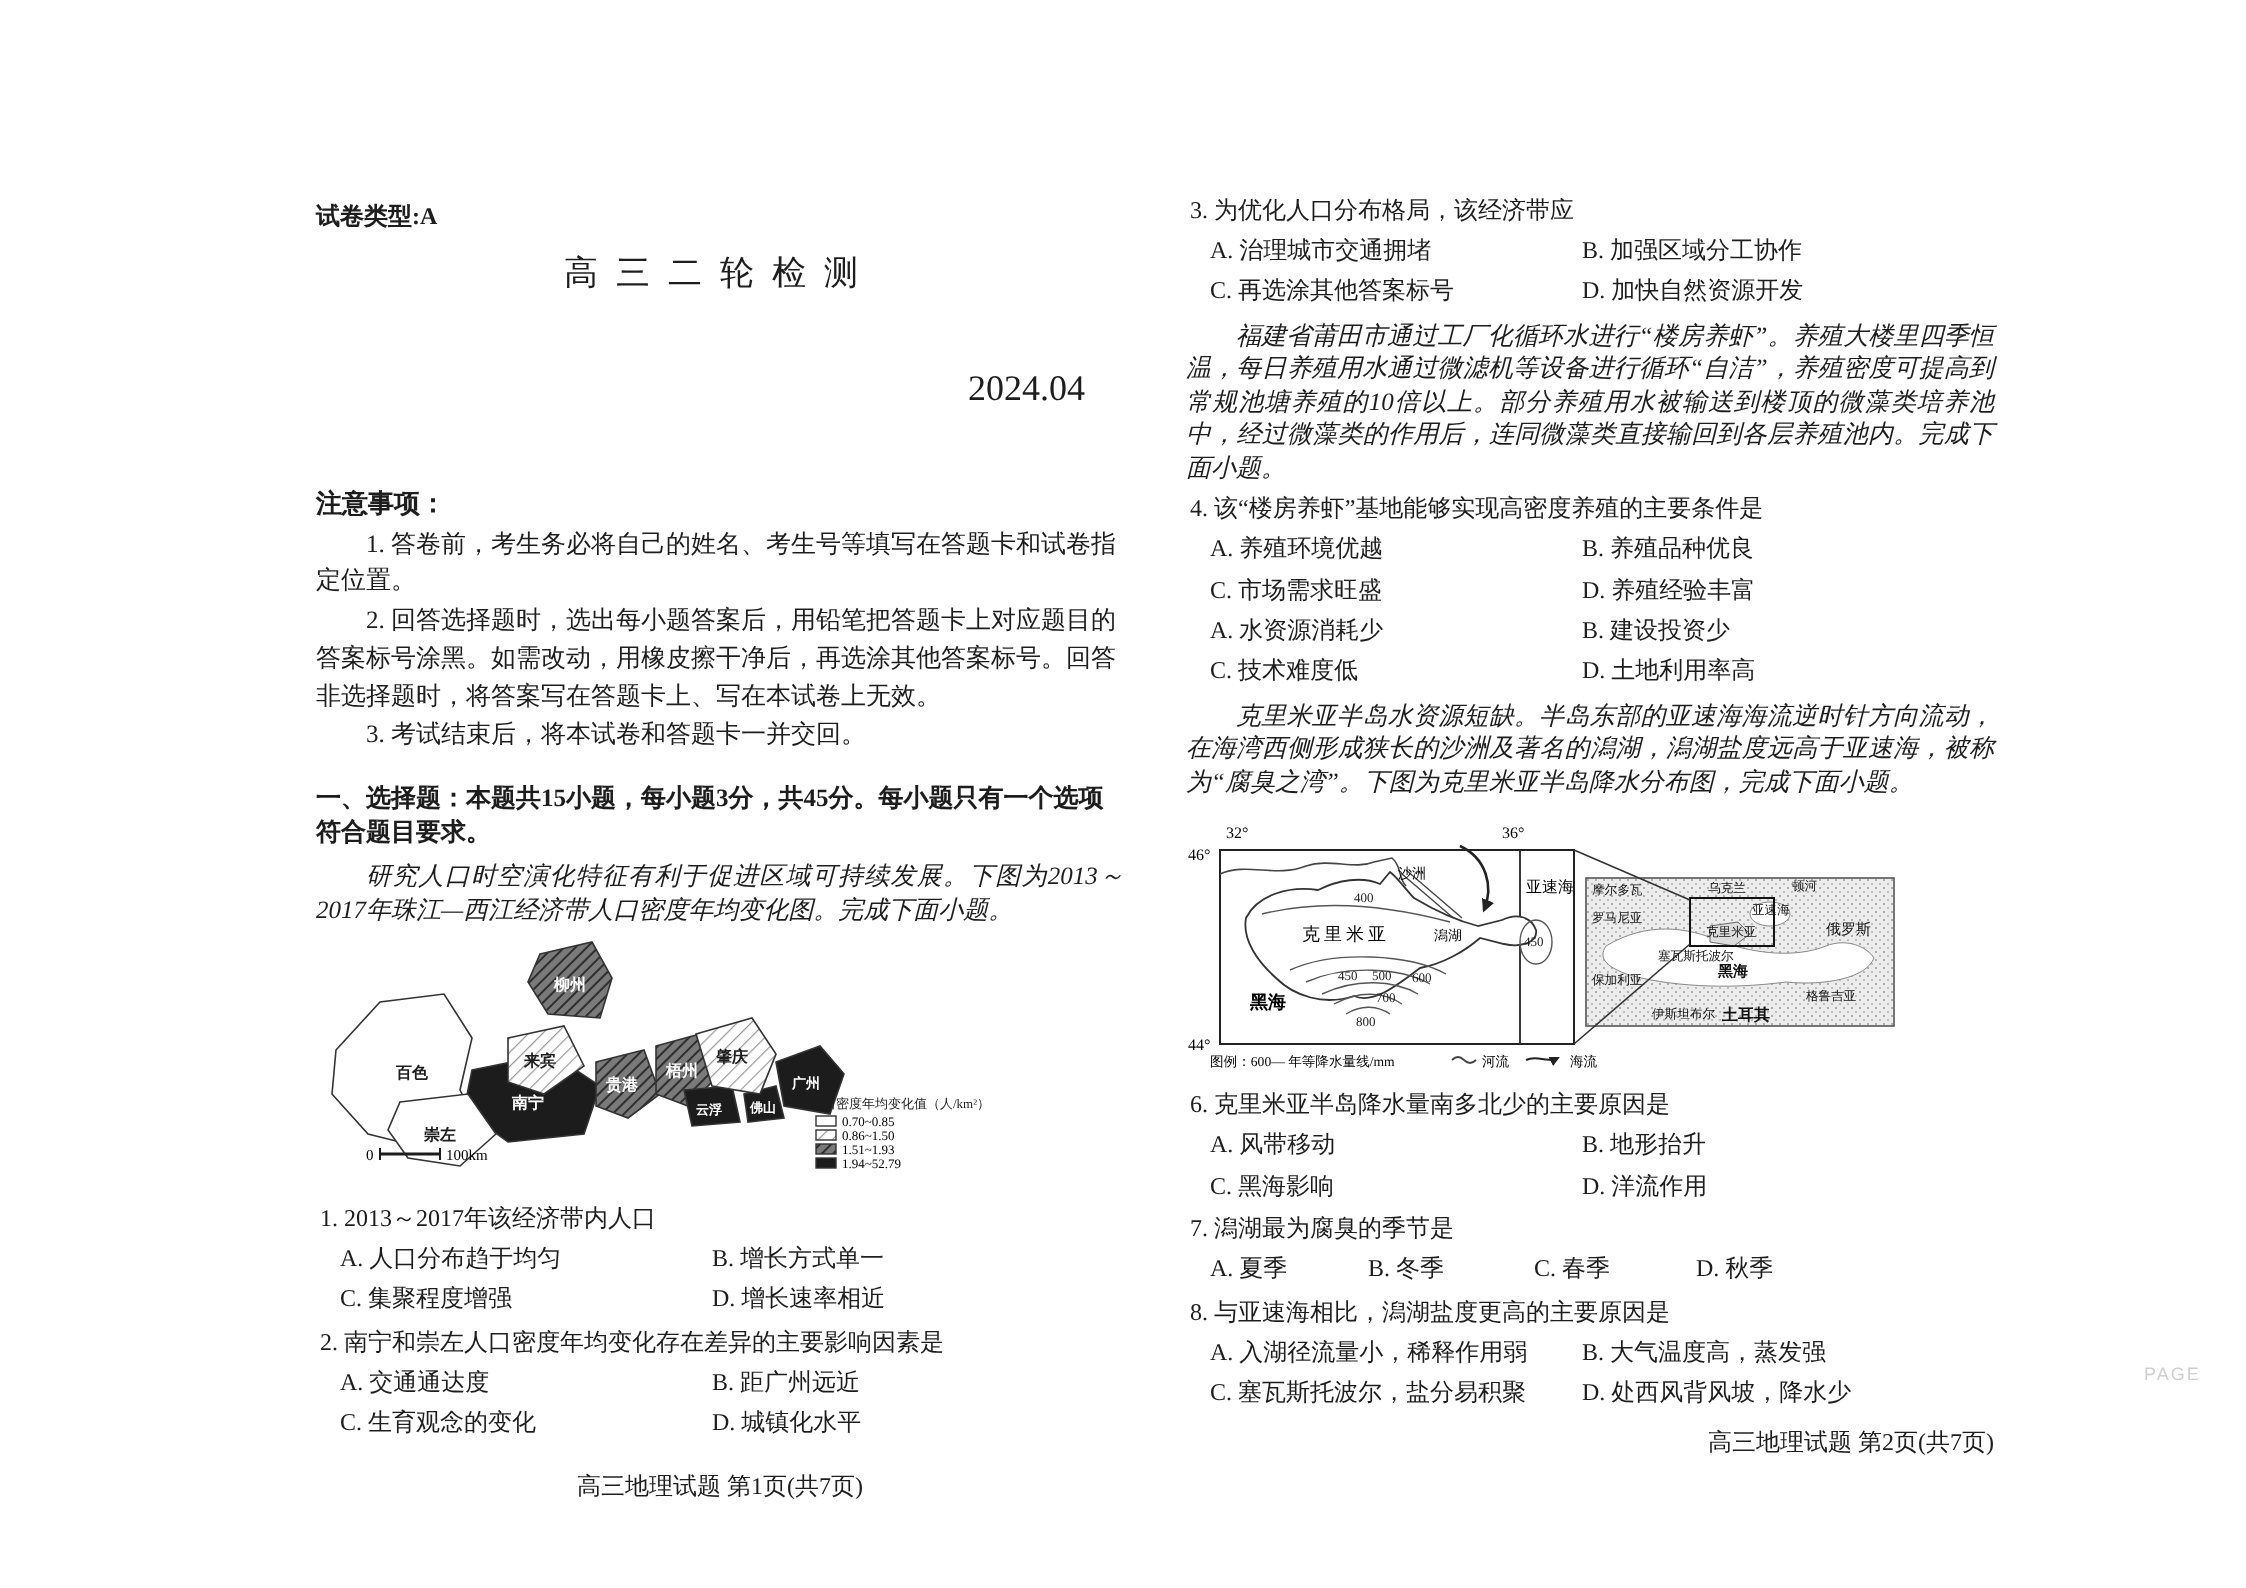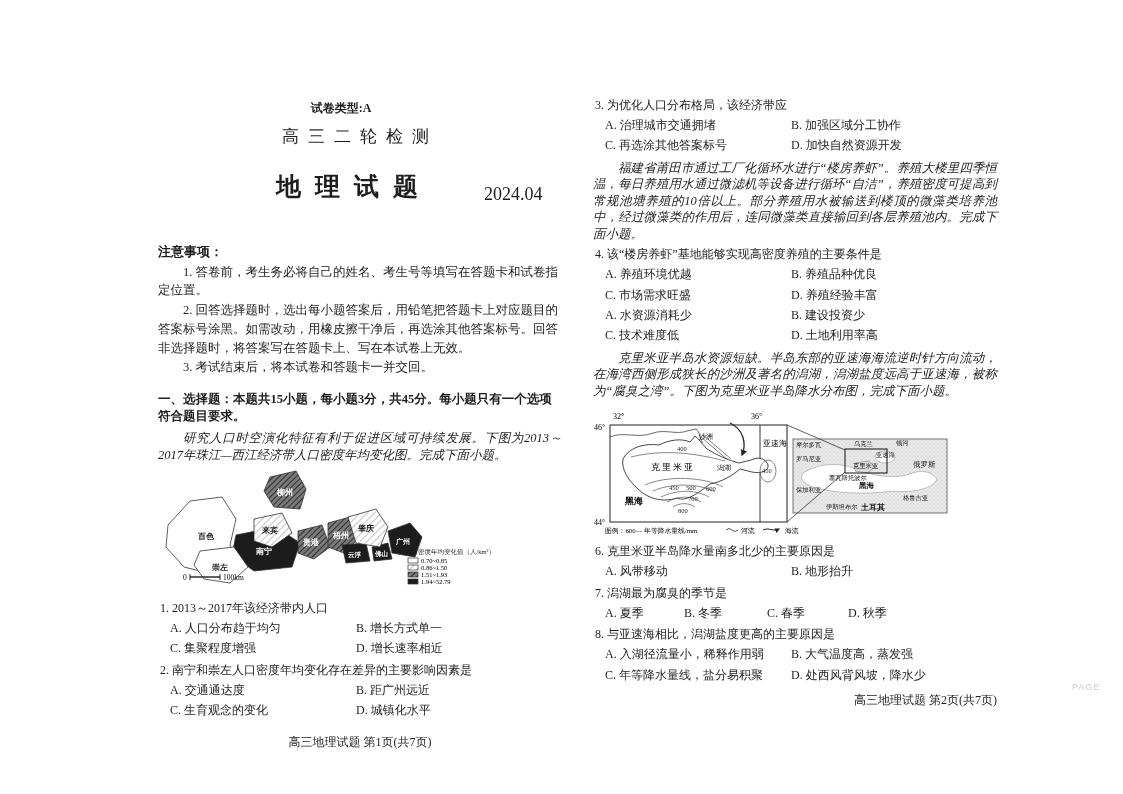--- a/index.html
+++ b/index.html
@@ -2,21 +2,21 @@
 <html><head>
 <meta charset="utf-8">
 <style>
   * { margin:0; padding:0; box-sizing:border-box; }
   html,body { width:1123px; height:794px; background:#ffffff; overflow:hidden; }
   body { font-family:"Liberation Serif","DejaVu Serif",serif; color:#1d1d1d; position:relative; }
   .page { position:absolute; width:404px; }
   #page1 { left:158px; top:100px; }
   #page2 { left:593px; top:93px; }
 
-  .paper-type { text-align:center; padding-right:38px; font-size:12px; font-weight:bold; }
+  .paper-type { text-align:left; padding-right:38px; font-size:12px; font-weight:bold; }
   .round-title { margin:8px 0 0 124px; font-size:17px; font-weight:normal; letter-spacing:9px; }
   .title-block { position:relative; height:48px; margin-top:18px; }
   .paper-title { position:absolute; left:118px; top:4px; font-size:25px; font-weight:bold; letter-spacing:14px; white-space:nowrap; }
   .exam-date { position:absolute; left:326px; top:18px; font-size:18px; }
 
   .notice { margin-top:28px; font-size:12.5px; line-height:1.5; }
   .notice-title { font-weight:bold; font-size:13px; }
   .notice p { text-indent:2em; margin:1px 0; }
 
   .section-title { margin-top:14px; font-size:12.5px; font-weight:bold; }
@@ -39,21 +39,20 @@
 </style>
 </head>
 <body>
 
 <div class="page" id="page1">
 
   <div class="paper-type">试卷类型:A</div>
   <div class="round-title">高三二轮检测</div>
 
   <div class="title-block">
-    <div class="paper-title">地理试题</div>
     <div class="exam-date">2024.04</div>
   </div>
 
   <div class="notice">
     <div class="notice-title">注意事项：</div>
     <p>1. 答卷前，考生务必将自己的姓名、考生号等填写在答题卡和试卷指定位置。</p>
     <p>2. 回答选择题时，选出每小题答案后，用铅笔把答题卡上对应题目的答案标号涂黑。如需改动，用橡皮擦干净后，再选涂其他答案标号。回答非选择题时，将答案写在答题卡上、写在本试卷上无效。</p>
     <p>3. 考试结束后，将本试卷和答题卡一并交回。</p>
   </div>
 
@@ -239,34 +238,35 @@
       <path d="M133,127 q3,-3 6,0 q3,3 6,0" fill="none" stroke="#444" stroke-width="0.9"></path>
       <text x="148" y="130" font-size="6.8">河流</text>
       <path d="M170,127 C176,124 180,129 186,126" fill="none" stroke="#222" stroke-width="1" marker-end="url(#arr)"></path>
       <text x="192" y="130" font-size="6.8">海流</text>
     </svg>
   </div>
 
   <div class="question">
     <p class="stem">6. 克里米亚半岛降水量南多北少的主要原因是</p>
     <div class="opt-row"><span class="oa">A. 风带移动</span><span>B. 地形抬升</span></div>
+    <div class="opt-row"><span class="oa">C. 黑海影响</span><span>D. 洋流作用</span></div>
   </div>
 
   <div class="question">
     <p class="stem">7. 潟湖最为腐臭的季节是</p>
     <div class="opt-row opts4">
       <span class="w1">A. 夏季</span>
       <span class="w2">B. 冬季</span>
       <span class="w3">C. 春季</span>
       <span>D. 秋季</span>
     </div>
   </div>
 
   <div class="question">
     <p class="stem">8. 与亚速海相比，潟湖盐度更高的主要原因是</p>
     <div class="opt-row"><span class="oa">A. 入湖径流量小，稀释作用弱</span><span>B. 大气温度高，蒸发强</span></div>
-    <div class="opt-row"><span class="oa">C. 年等降水量线，盐分易积聚</span><span>D. 处西风背风坡，降水少</span></div>
+    <div class="opt-row"><span class="oa">C. 塞瓦斯托波尔，盐分易积聚</span><span>D. 处西风背风坡，降水少</span></div>
   </div>
 
   <div class="page-footer">高三地理试题 第2页(共7页)</div>
 </div>
 
 <div class="watermark">PAGE</div>
 
 </body></html>

